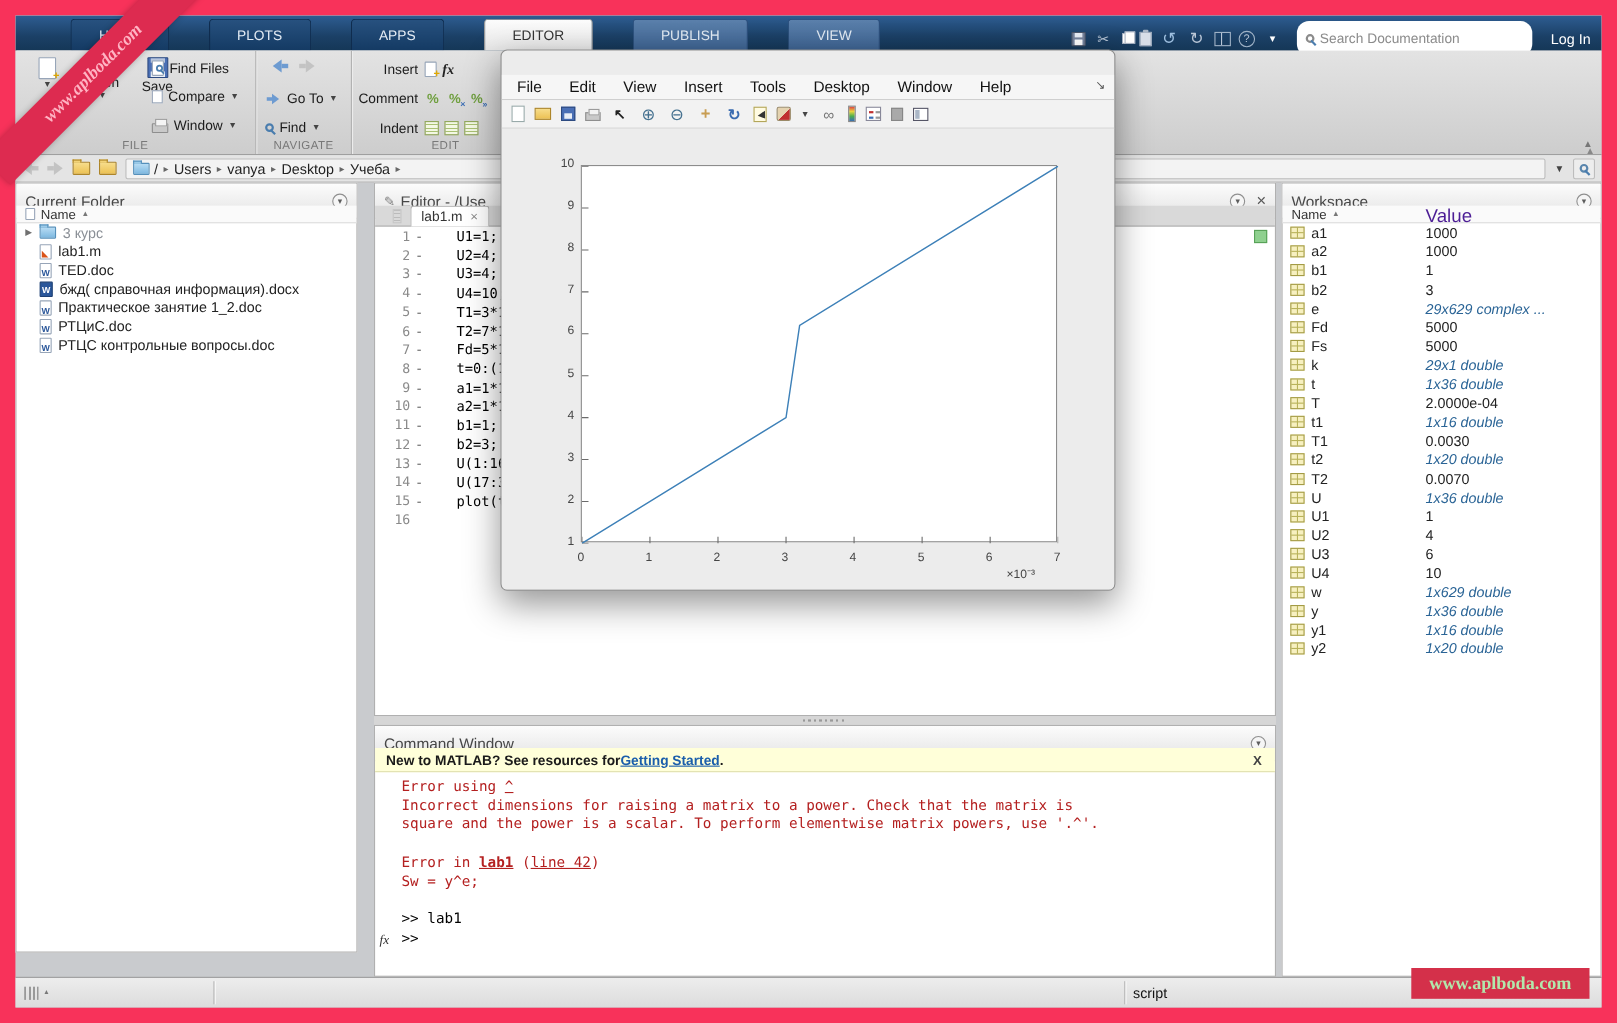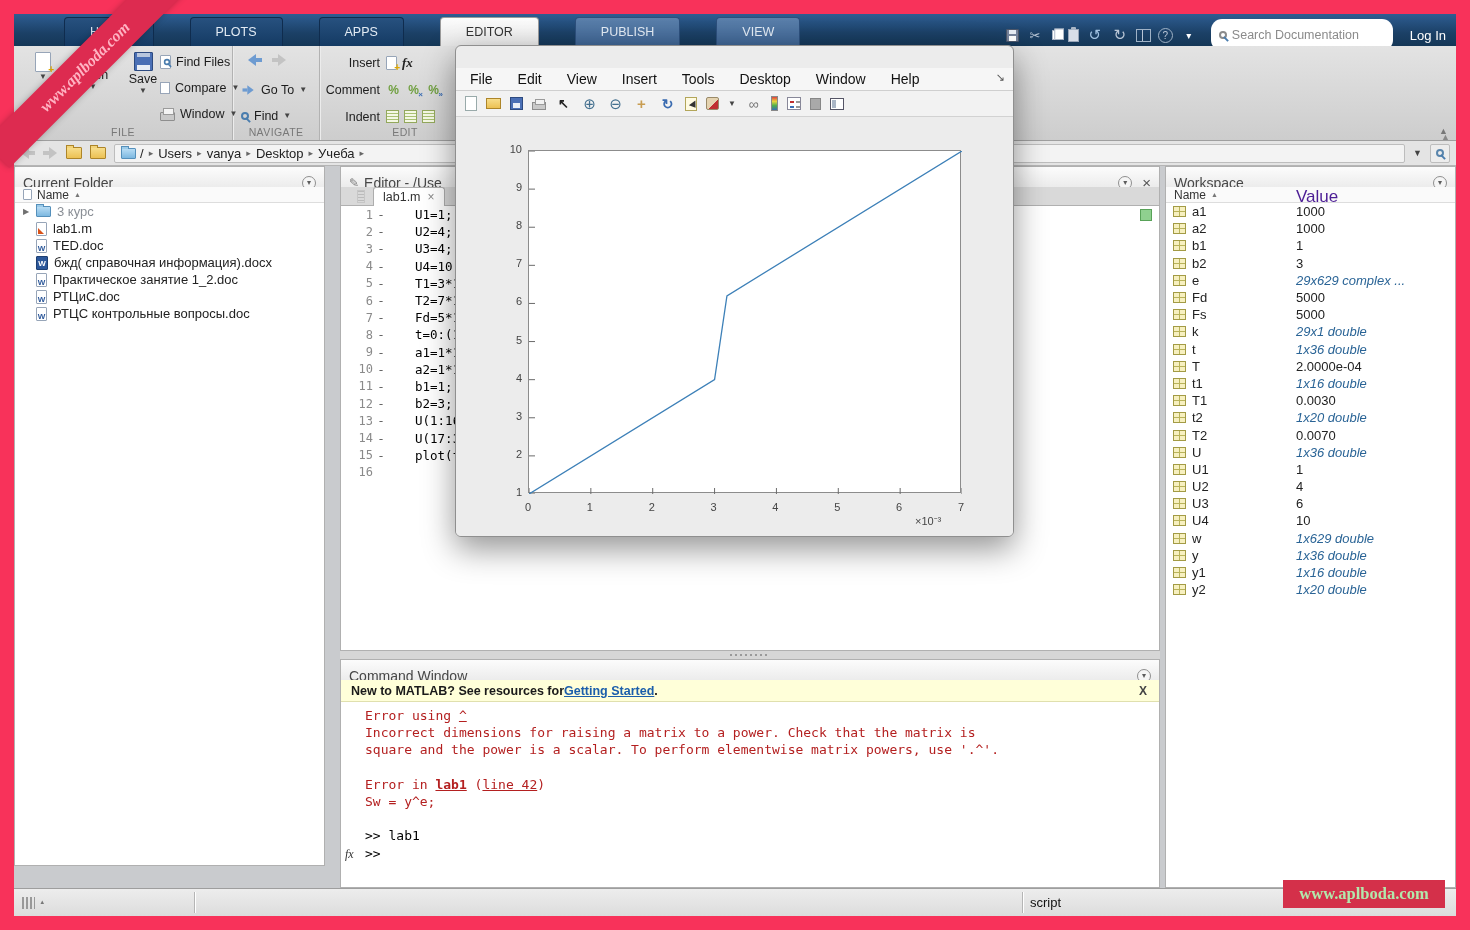--- a/index.html
+++ b/index.html
@@ -13,36 +13,36 @@
           background:linear-gradient(180deg,#2e5d92 0%,#1b4066 60%,#153757 100%);}
   .tabs{position:absolute;left:16px;bottom:0;display:flex;align-items:flex-end;}
   .rtab{height:29px;line-height:29px;padding:0 25px;font-size:12.5px;color:#e3ebf4;
         background:linear-gradient(#27517f,#143a63);border:1px solid #0f2c4e;border-bottom:none;
         border-radius:4px 4px 0 0;margin-right:2px;cursor:default;margin-left:34px;}
   .rtab.context{background:linear-gradient(#5b80ab,#3d6392);border-color:#2c4f7c;}
   .rtab.active{background:linear-gradient(#fcfcfc,#e7e7e7);color:#333;border-color:#9a9a9a;}
   .qa{position:absolute;right:10px;top:5px;display:flex;align-items:center;gap:7px;}
   .qic{width:18px;height:16px;display:inline-flex;align-items:center;justify-content:center;
        color:#b9c6d6;font-size:13px;}
-  .searchbox{width:182px;height:21px;background:#fff;border-radius:11px;display:flex;
+  .searchbox{width:214px;height:21px;background:#fff;border-radius:11px;display:flex;
              align-items:center;padding:16px 8px;gap:5px;margin-left:6px;}
   .searchbox .ph{color:#8b8b8b;font-size:12.5px;white-space:nowrap;}
   .login{color:#fff;font-size:13px;margin-left:10px;}
 
   
   .ribbon{position:absolute;left:0;top:32px;width:100%;height:95px;
           background:linear-gradient(#e3e3e3,#cdcdcd);border-bottom:1px solid #9f9f9f;}
   .rsec{position:absolute;top:0;bottom:0;border-right:1px solid #b2b2b2;box-shadow:1px 0 0 #ececec;}
   .seclabel{position:absolute;bottom:2px;left:0;width:100%;text-align:center;
             font-size:10.5px;color:#787878;letter-spacing:.4px;}
   .bigrow{position:absolute;left:6px;top:4px;display:flex;gap:4px;}
   .bigbtn{width:46px;display:flex;flex-direction:column;align-items:center;gap:1px;padding-top:2px;}
   .bigbtn .lbl{font-size:12.5px;color:#1c1c1c;}
   .caret{font-size:8px;color:#444;line-height:8px;}
-  .smcol{position:absolute;left:146px;top:3px;display:flex;flex-direction:column;}
+  .smcol{position:absolute;left:124px;top:3px;display:flex;flex-direction:column;}
   .smbtn{display:flex;align-items:center;gap:5px;height:26px;font-size:12.5px;color:#1c1c1c;}
   .navarrows{position:absolute;left:14px;top:8px;display:flex;gap:10px;}
   .navcol{position:absolute;left:8px;top:31px;display:flex;flex-direction:column;}
   .editrow{display:flex;align-items:center;height:27px;}
   .editrow .lbl{width:60px;text-align:right;font-size:12.5px;color:#1c1c1c;margin-right:6px;}
   .editicons{display:flex;gap:5px;align-items:center;}
   .ribcollapse{position:absolute;right:8px;bottom:4px;color:#777;font-size:9px;}
 
   
   .pathbar{position:absolute;left:0;top:127px;width:100%;height:25px;background:#e4e4e4;

